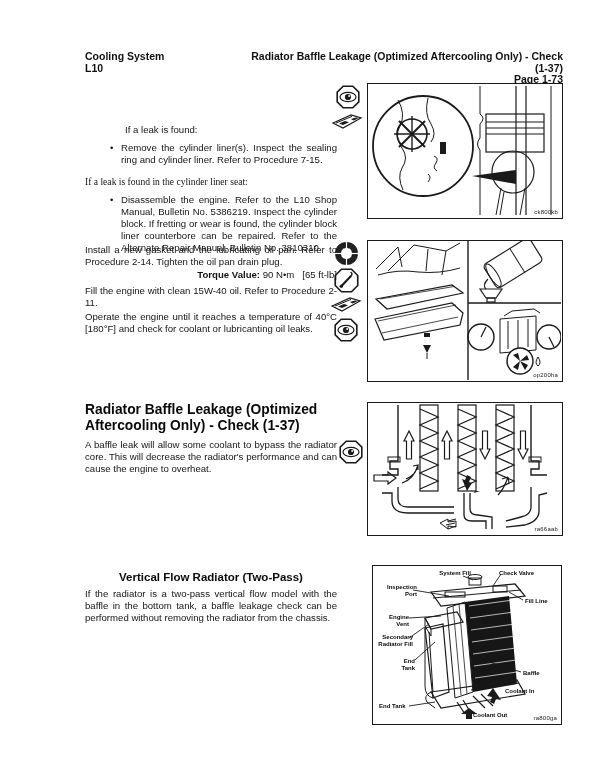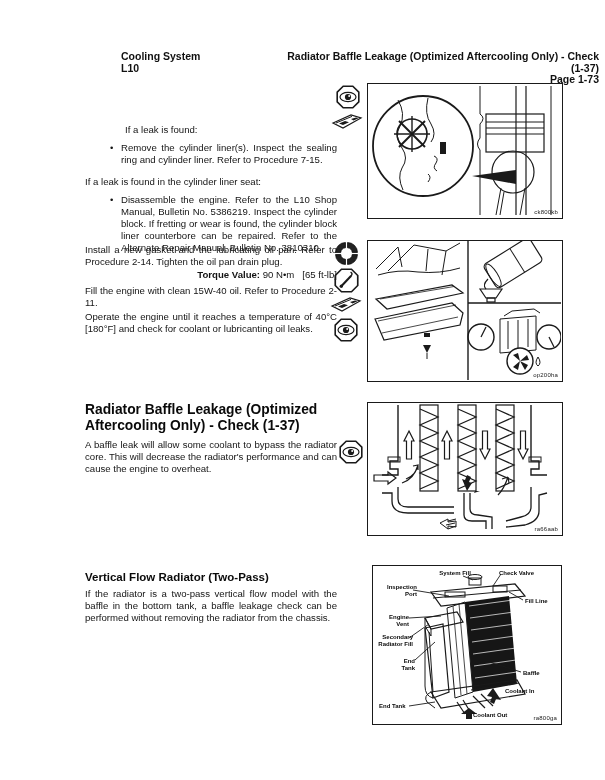--- a/index.html
+++ b/index.html
@@ -3,27 +3,27 @@
 <meta charset="utf-8">
 <style>
   * { margin:0; padding:0; box-sizing:border-box; }
   html,body { background:#e8e8e8; }
   .page {
     position:relative; width:605px; height:780px; background:#ffffff;
     font-family:"Liberation Sans", sans-serif; color:#111;
     overflow:hidden; margin:0 auto;
   }
   .abs { position:absolute; }
-  .hdr { font-size:10.5px; font-weight:bold; line-height:11.5px;margin-left:36px; }
+  .hdr { font-size:10.5px; font-weight:bold; line-height:11.5px; }
   .body-txt { font-size:9.6px; line-height:12.1px; text-align:justify; color:#141414; }
   .body-txt.noj { text-align:left; }
   .bullet-row { display:flex; }
   .bullet-glyph { width:13px; text-align:left; padding-left:2px; flex:0 0 13px; }
   .sec-head { font-size:13.8px; font-weight:bold; line-height:16px; color:#0a0a0a; }
-  .sub-head { font-size:11.5px; font-weight:bold; line-height:13px; color:#0a0a0a; }
+  .sub-head { font-size:11.5px; font-weight:bold; line-height:13px; color:#0a0a0a;text-align:center; }
   .torque b { font-weight:bold; }
   .fig { position:absolute; border:1.6px solid #1a1a1a; background:#fff; }
   .fig svg { display:block; }
   .fig-cap { position:absolute; font-size:6px; color:#222; letter-spacing:0.2px; }
   .fig-label { position:absolute; font-size:6px; font-weight:bold; line-height:6.5px; color:#0a0a0a; text-align:center; }
   .icon { position:absolute; }
   svg .ln { stroke:#1a1a1a; fill:none; }
 </style>
 </head>
 <body>
@@ -37,21 +37,21 @@
   <div class="abs hdr" style="left:240px; top:51px; width:323px; text-align:right;">
     <div>Radiator Baffle Leakage (Optimized Aftercooling Only) - Check (1-37)</div>
     <div>Page 1-73</div>
   </div>
 
   <div class="abs body-txt noj" style="left:85px; top:124px; width:252px;padding-left:40px;">If a leak is found:</div>
   <div class="abs body-txt bullet-row" style="left:108px; top:142px; width:229px;">
     <span class="bullet-glyph">•</span>
     <span>Remove the cylinder liner(s). Inspect the sealing ring and cylinder liner. Refer to Procedure 7-15.</span>
   </div>
-  <div class="abs body-txt noj" style="left:85px; top:176px; width:252px;">If a leak is found in the cylinder liner seat:</div>
+  <div class="abs body-txt noj" style="left:85px; top:176px; width:252px;font-family:Liberation Serif, serif;">If a leak is found in the cylinder liner seat:</div>
   <div class="abs body-txt bullet-row" style="left:108px; top:194px; width:229px;">
     <span class="bullet-glyph">•</span>
     <span>Disassemble the engine. Refer to the L10 Shop Manual, Bulletin No. 5386219. Inspect the cylinder block. If fretting or wear is found, the cylinder block liner counterbore can be repaired. Refer to the Alternate Repair Manual, Bulletin No. 3810310.</span>
   </div>
 
   <div class="abs body-txt" style="left:85px; top:244px; width:252px;">Install a new gasket and the lubricating oil pan. Refer to Procedure 2-14. Tighten the oil pan drain plug.</div>
   <div class="abs body-txt noj torque" style="left:85px; top:269px; width:252px;text-align:right;">
     <b>Torque Value:</b>
     <span>90 N•m</span>&nbsp;&nbsp;
     <span>[65 ft-lb]</span>

